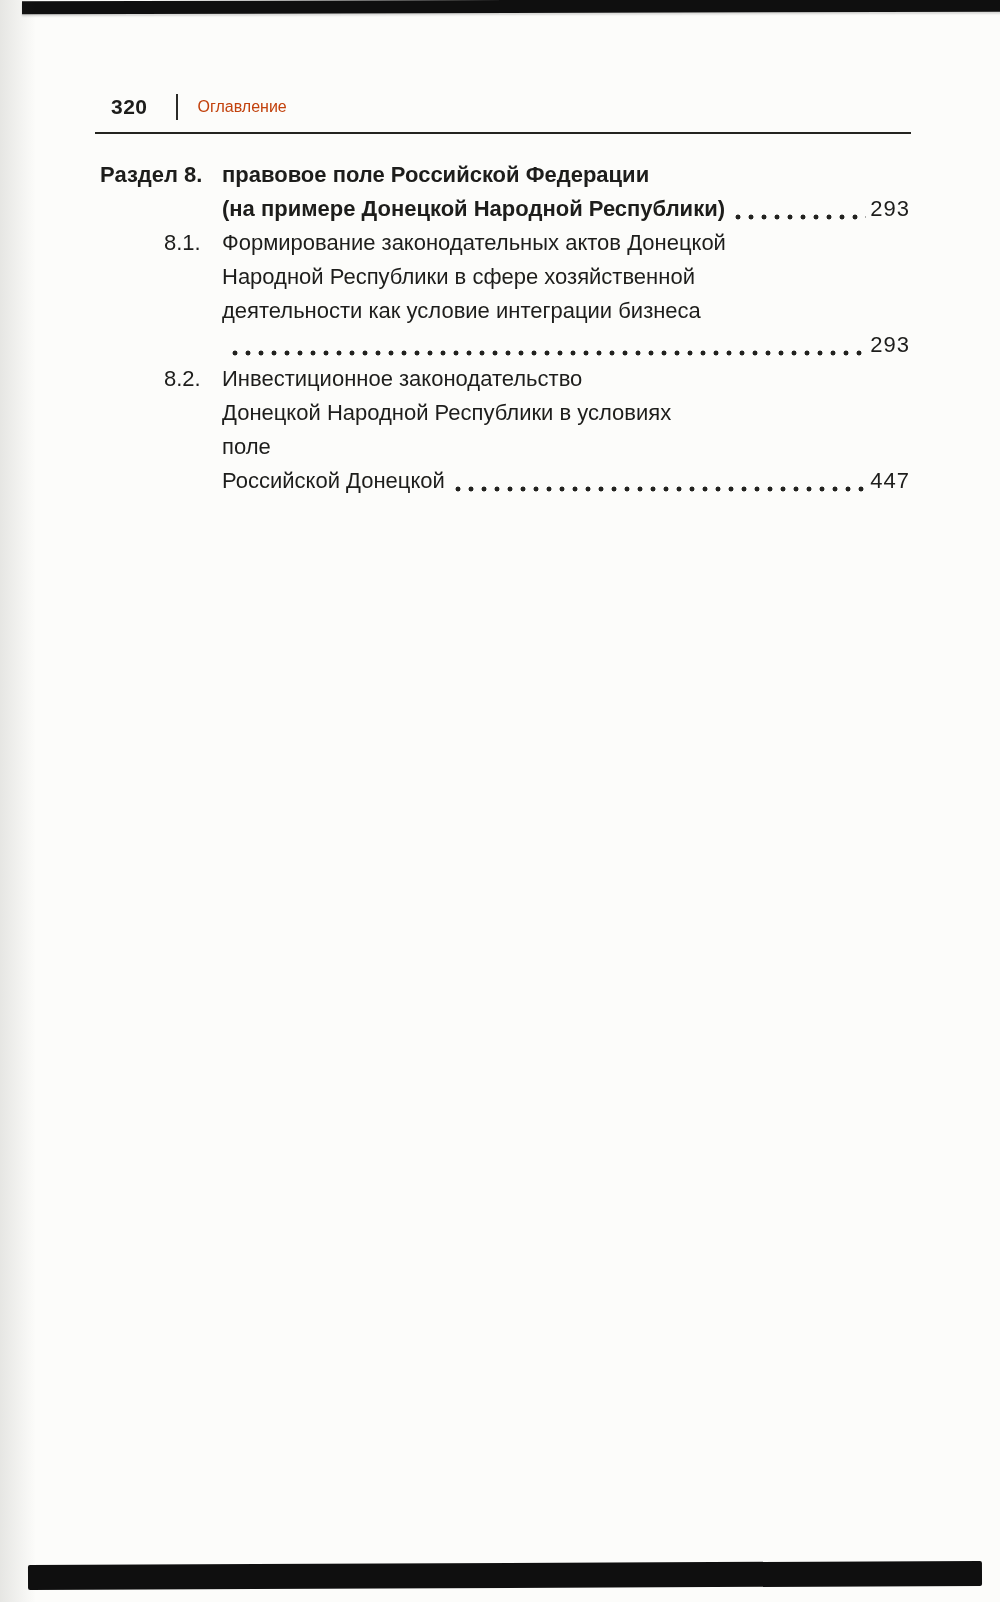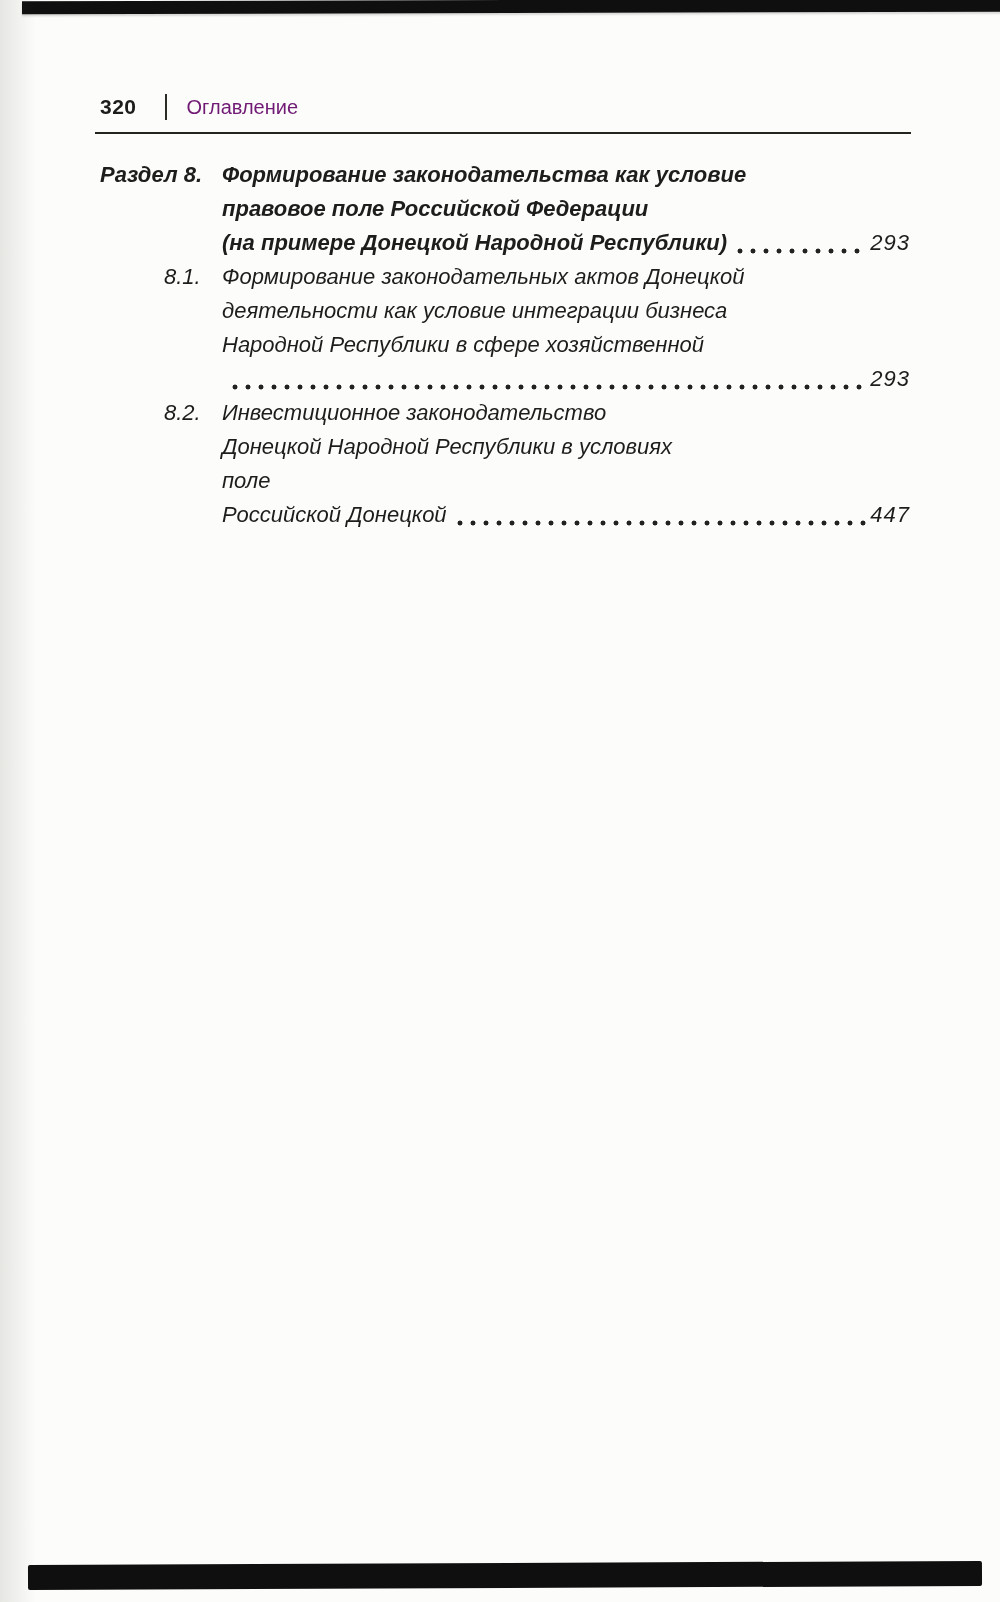--- a/index.html
+++ b/index.html
@@ -33,38 +33,37 @@
     border-radius: 2px;
   }
   .content {
     position: relative;
     padding: 94px 90px 0 100px;
   }
   .header-row {
     display: flex;
     align-items: center;
   }
-  .pagenum { font-weight: 700; font-size: 21px; letter-spacing: 0.5px; }
+  .pagenum { font-weight: 700; font-size: 21px; letter-spacing: 0.5px; margin-left: 11px; }
   .vbar {
     width: 2px; height: 26px;
     background: #2b2b28;
     margin: 0 20px 0 28px;
   }
-  .running-head { font-size: 20px; color: #701a75; }
+  .running-head { font-size: 16px; color: #c2410c; }
   .header-rule {
     height: 2px;
     background: #24241f;
     margin: 12px 0 0 -5px;
     width: 816px;
   }
   .toc {
     margin-top: 24px;
     font-size: 22px;
     line-height: 34px;
-    font-style: italic;
   }
   .toc-entry {
     display: grid;
     grid-template-columns: 122px 1fr;
   }
   .toc-entry.section { font-weight: 700; }
   .toc-entry .label { white-space: nowrap; }
   .toc-entry.sub .label { padding-left: 64px; }
   .line { min-height: 34px; }
   .line.last { display: flex; align-items: baseline; }
@@ -96,36 +95,35 @@
       <span class="vbar"></span>
       <span class="running-head">Оглавление</span>
     </div>
     <div class="header-rule"></div>
 
     <div class="toc">
 
       <div class="toc-entry section">
         <div class="label">Раздел 8.</div>
         <div class="body">
-          <div class="line">Формирование законодательства как условие</div>
           <div class="line">правовое поле Российской Федерации</div>
           <div class="line last">
             <span class="txt">(на примере Донецкой Народной Республики)</span>
             <span class="dots"></span>
             <span class="pg">293</span>
           </div>
         </div>
       </div>
 
       <div class="toc-entry sub">
         <div class="label">8.1.</div>
         <div class="body">
           <div class="line">Формирование законодательных актов Донецкой</div>
+          <div class="line">Народной Республики в сфере хозяйственной</div>
           <div class="line">деятельности как условие интеграции бизнеса</div>
-          <div class="line">Народной Республики в сфере хозяйственной</div>
           <div class="line last">
             <span class="dots"></span>
             <span class="pg">293</span>
           </div>
         </div>
       </div>
 
       <div class="toc-entry sub">
         <div class="label">8.2.</div>
         <div class="body">

